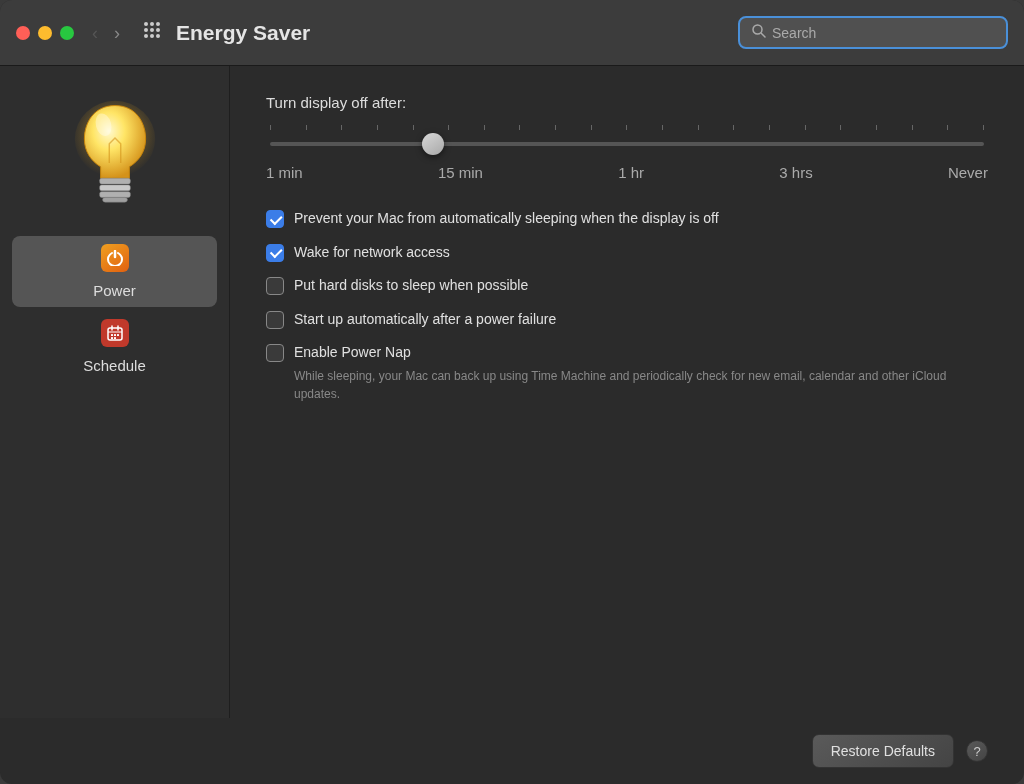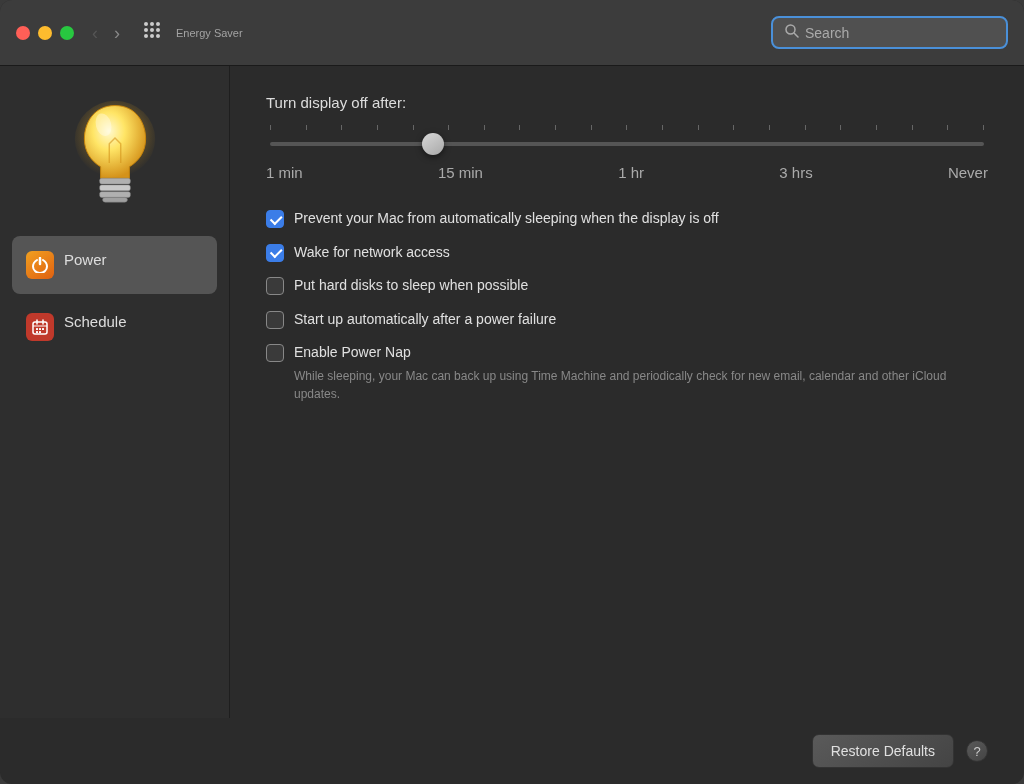--- a/index.html
+++ b/index.html
@@ -69,34 +69,34 @@
     .nav-btn.disabled { color: #555; cursor: default; }
 
     .grid-icon {
       color: #ccc;
       font-size: 18px;
       margin-right: 14px;
       cursor: pointer;
     }
 
     .window-title {
-      font-size: 11px;
-      font-weight: 400;
-      color: #a3a3a3;
+      font-size: 21px;
+      font-weight: 700;
+      color: #e5e5e5;
       flex: 1;
     }
 
     .search-bar {
       display: flex;
       align-items: center;
       background: #505050;
       border: 2px solid #4a90d9;
       border-radius: 8px;
       padding: 6px 12px;
-      width: 237px;
+      width: 270px;
       gap: 6px;
     }
 
     .search-icon-svg {
       color: #aaa;
       font-size: 14px;
       flex-shrink: 0;
     }
 
     .search-input {
@@ -138,26 +138,28 @@
 
     .sidebar-nav {
       width: 100%;
       display: flex;
       flex-direction: column;
       gap: 4px;
     }
 
     .sidebar-item {
       display: flex;
+      align-items: center;
       gap: 10px;
-      padding: 15px 14px;
+      padding: 8px 14px;
       border-radius: 8px;
       cursor: pointer;
       color: #ddd;
       font-size: 15px;
+      flex-direction: column;
     }
 
     .sidebar-item.active {
       background: #555;
     }
 
     .sidebar-item-icon {
       width: 28px;
       height: 28px;
       border-radius: 6px;

